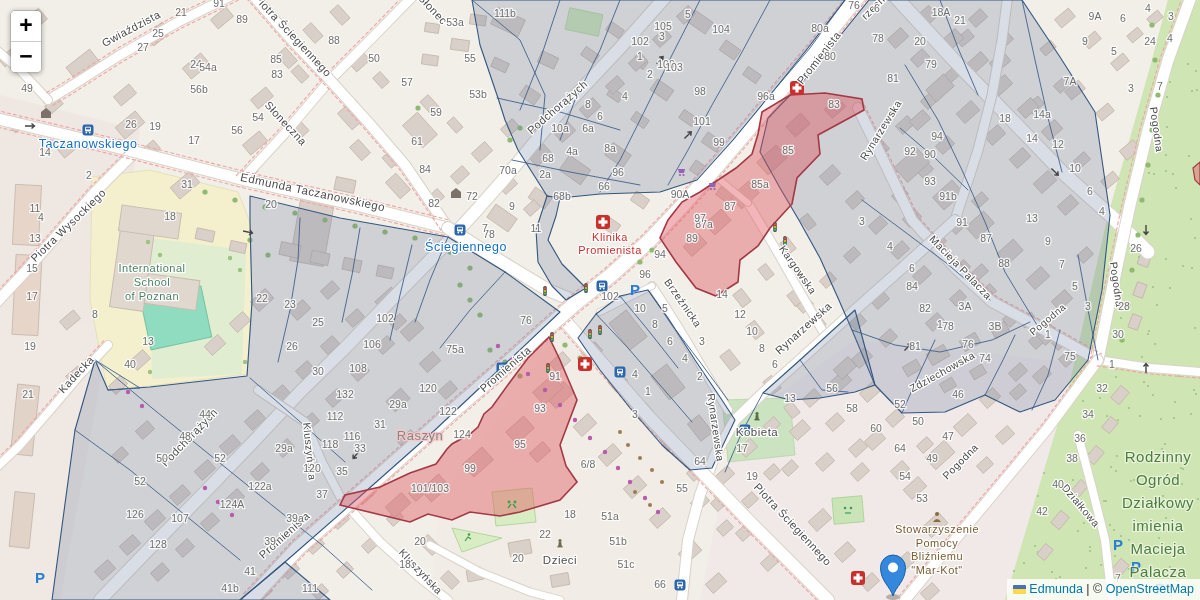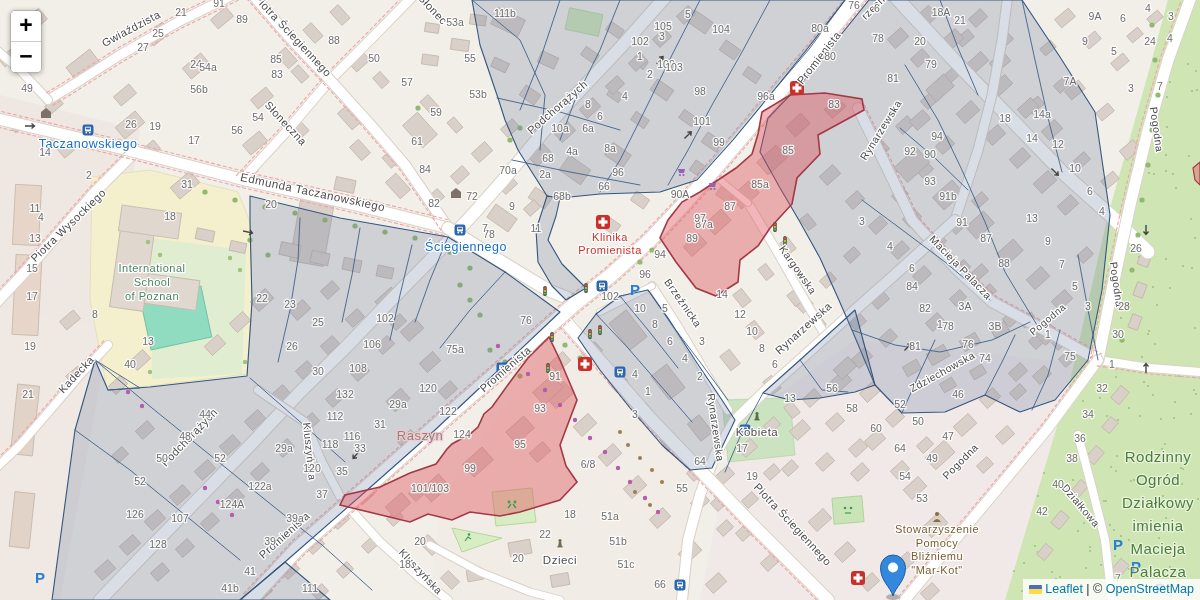--- a/index.html
+++ b/index.html
@@ -1083,11 +1083,11 @@
     <text x="968" y="348" font-size="10.5" fill="#6e6e6e" text-anchor="middle" font-weight="normal" letter-spacing="0" stroke="#ffffffcc" stroke-width="2.6" paint-order="stroke" stroke-linejoin="round">76</text>
     <text x="985" y="362" font-size="10.5" fill="#6e6e6e" text-anchor="middle" font-weight="normal" letter-spacing="0" stroke="#ffffffcc" stroke-width="2.6" paint-order="stroke" stroke-linejoin="round">74</text>
     <g transform="translate(893,596)">
       <ellipse cx="0" cy="1" rx="7" ry="3" fill="rgba(0,0,0,0.25)"></ellipse>
       <path d="M0,0 C-2.5,-9 -12.5,-15 -12.5,-28.5 A12.5,12.5 0 1 1 12.5,-28.5 C12.5,-15 2.5,-9 0,0 Z" fill="#3388dd" stroke="#1c5f9e" stroke-width="1"></path>
       <circle cx="0" cy="-28.5" r="5" fill="#ffffff"></circle>
     </g>
   </svg><div class="zbox">
     <div class="zbtn">+</div>
     <div class="zbtn">−</div>
-  </div><div class="attr"><span style="display:inline-block;width:13px;height:9px;vertical-align:-1px;background:linear-gradient(#4872b8 50%,#ffd948 50%);border-radius:1px;"></span> <a>Leaflet</a> | © <a>OpenStreetMap</a></div></body></html>
+  </div><div class="attr"><span style="display:inline-block;width:13px;height:9px;vertical-align:-1px;background:linear-gradient(#4872b8 50%,#ffd948 50%);border-radius:1px;"></span> <a>Edmunda</a> | © <a>OpenStreetMap</a></div></body></html>

